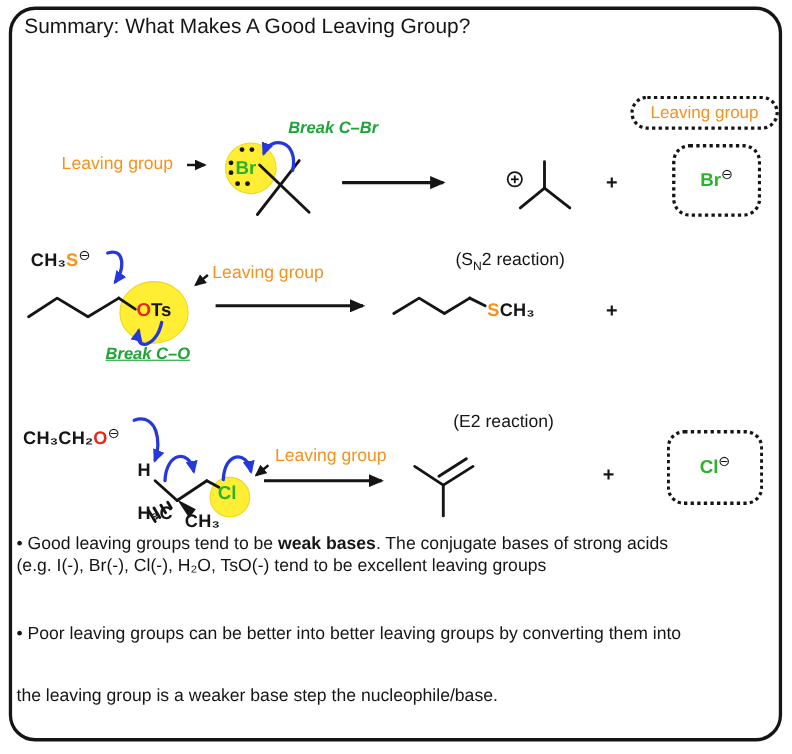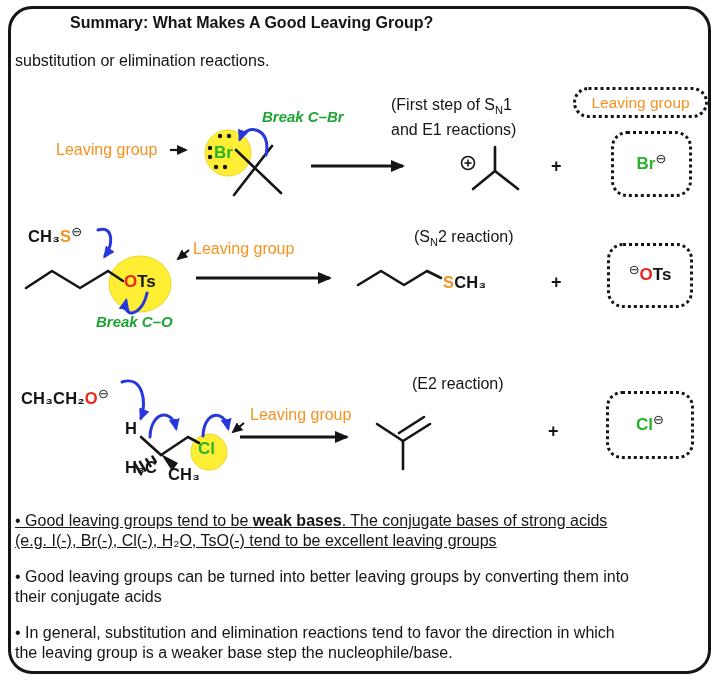--- a/index.html
+++ b/index.html
@@ -1,21 +1,21 @@
 <!DOCTYPE html>
 <html style="--orange: #F5921E; --green: #2BB32B; --green_dark: #1CA535; --red: #E8271B; --blue: #2638DC; --yellow: #FFEE33;"><head>
 <meta charset="utf-8">
 <style>
   html,body{margin:0;padding:0;background:#ffffff;}
   .page{position:relative;width:720px;height:685px;background:#fff;
         font-family:"Liberation Sans","DejaVu Sans",sans-serif;color:#151515;overflow:hidden;}
   .frame{position:absolute;left:8px;top:6px;width:697px;height:662px;
          border:3px solid #151515;border-radius:24px;}
   .abs{position:absolute;white-space:nowrap;}
-  .t-title{font-size:16px;font-weight:bold;margin-left:48px;}
+  .t-title{font-size:19px;font-weight:normal;}
   .t-body{font-size:16px;line-height:19.5px;}
   .orange{color:var(--orange,#F5921E);}
   .green{color:var(--green,#2BB32B);}
   .red{color:var(--red,#E8271B);}
   .formula{font-weight:bold;font-size:16.5px;letter-spacing:0.2px;text-align:center;}
   .atom17{font-size:17px;font-weight:bold;}
   .chg{font-size:13px;font-weight:normal;vertical-align:6px;}
   .plus{font-size:18px;font-weight:bold;}
   .cond{font-size:16px;line-height:19px;}
   .cond sub{font-size:11px;}
@@ -102,76 +102,66 @@
       <line class="bond" x1="403" y1="441" x2="403" y2="469"></line>
       <line class="bond" x1="403" y1="441" x2="377" y2="424"></line>
       <line class="bond" x1="403" y1="441" x2="430" y2="424"></line>
       <line class="bond" x1="399" y1="433" x2="424" y2="417"></line>
     </g>
   </svg>
 
   <div class="abs t-title" style="left:22px;top:14px;">Summary: What Makes A Good Leaving Group?</div>
 
   <div class="abs t-body" style="left:15px;top:51px;">
-    <div>substitution or elimination reactions.</div>
   </div>
 
   <div class="abs lglabel" style="left:56px;top:141px;">Leaving group</div>
   <div class="abs atom17 green" style="left:214px;top:143px;">Br</div>
   <div class="abs brk" style="left:262px;top:108px;">Break C–Br</div>
-  <div class="abs cond" style="left:391px;top:95px;">
-    <div><span>(First step of S</span><sub>N</sub><span>1</span></div>
-    <div>and E1 reactions)</div>
-  </div>
   <div class="abs plus" style="left:551px;top:156px;">+</div>
   <div class="dotbox" style="left:573px;top:87px;width:135px;height:31px;line-height:25px;">
     <span class="orange" style="font-size:15.5px;">Leaving group</span>
   </div>
   <div class="dotbox" style="left:611px;top:131px;width:81px;height:66px;padding-top:17px;">
     <span class="atom17 green">Br</span><sup class="chg">⊖</sup>
   </div>
 
   <div class="abs formula" style="left:28px;top:224px;">
     <span>CH₃</span><span class="orange">S</span><sup class="chg">⊖</sup>
   </div>
   <div class="abs atom17" style="left:124px;top:272px;">
     <span class="red">O</span><span>Ts</span>
   </div>
   <div class="abs lglabel" style="left:193px;top:240px;">Leaving group</div>
-  <div class="abs brk" style="left:96px;top:313px;">Break C–O</div>
+  <div class="abs brk" style="left:96px;top:313px;text-decoration:underline;">Break C–O</div>
   <div class="abs cond" style="left:414px;top:227px;">
     <span>(S</span><sub>N</sub><span>2 reaction)</span>
   </div>
   <div class="abs formula" style="left:443px;top:273px;">
     <span class="orange">S</span><span>CH₃</span>
   </div>
   <div class="abs plus" style="left:551px;top:272px;">+</div>
-  <div class="dotbox" style="left:607px;top:243px;width:86px;height:65px;padding-top:16px;">
-    <sup class="chg">⊖</sup><span class="atom17 red">O</span><span class="atom17">Ts</span>
-  </div>
 
   <div class="abs formula" style="left:21px;top:386px;">
     <span>CH₃CH₂</span><span class="red">O</span><sup class="chg">⊖</sup>
   </div>
   <div class="abs formula" style="left:125px;top:419px;">H</div>
   <div class="abs formula" style="left:95px;top:458px;margin-left:30px;">H₃C</div>
   <div class="abs formula" style="left:168px;top:465px;">CH₃</div>
   <div class="abs atom17 green" style="left:198px;top:439px;">Cl</div>
   <div class="abs lglabel" style="left:250px;top:406px;">Leaving group</div>
   <div class="abs cond" style="left:412px;top:374px;text-align:center;">(E2 reaction)</div>
   <div class="abs plus" style="left:548px;top:421px;">+</div>
   <div class="dotbox" style="left:606px;top:391px;width:88px;height:68px;padding-top:18px;">
     <span class="atom17 green">Cl</span><sup class="chg">⊖</sup>
   </div>
 
-  <div class="abs t-body" style="left:15px;top:511px;text-decoration:underline;">
+  <div class="abs t-body" style="left:15px;top:485px;">
     <div><span>• Good leaving groups tend to be </span><b>weak bases</b><span>. The conjugate bases of strong acids</span></div>
     <div>(e.g. I(-), Br(-), Cl(-), H₂O, TsO(-) tend to be excellent leaving groups</div>
   </div>
   <div class="abs t-body" style="left:15px;top:567px;">
-    <div>• Good leaving groups can be turned into better leaving groups by converting them into</div>
-    <div>their conjugate acids</div>
+    <div>• Poor leaving groups can be better into better leaving groups by converting them into</div>
   </div>
   <div class="abs t-body" style="left:15px;top:623px;">
-    <div>• In general, substitution and elimination reactions tend to favor the direction in which</div>
     <div>the leaving group is a weaker base step the nucleophile/base.</div>
   </div>
 </div>
 
 </body></html>

